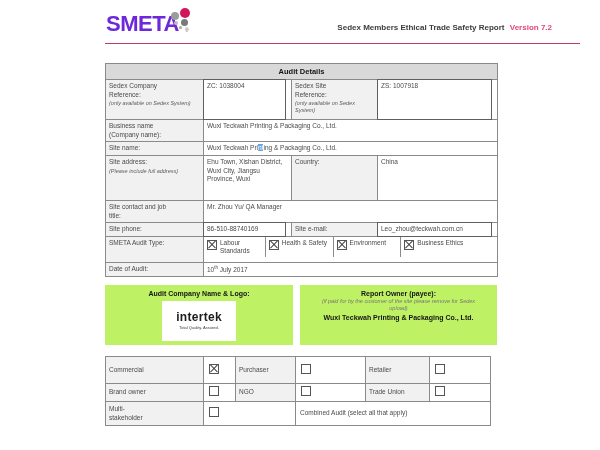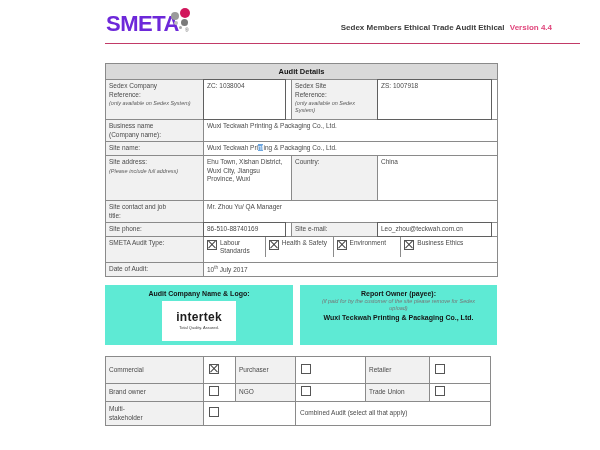--- a/index.html
+++ b/index.html
@@ -41,21 +41,21 @@
   .cb.checked { position:relative; }
   .cb.checked::before, .cb.checked::after { content:""; position:absolute; left:-1px; top:3px; width:10px; height:1px; background:#444; }
   .cb.checked::before { transform:rotate(45deg); }
   .cb.checked::after  { transform:rotate(-45deg); }
   .atype { display:flex; }
   .atype > div { display:flex; gap:3px; padding:2px 3px; border-right:1px solid #8a8a8a; box-sizing:border-box; }
   .atype > div:last-child { border-right:none; }
   .atype .cb { margin-top:1px; }
   sup { font-size:4.5px; vertical-align:super; }
   
-  .graybox { position:absolute; top:285px; height:60px; background:#5eead4; text-align:center; }
+  .graybox { position:absolute; top:285px; height:60px; background:#bef264; text-align:center; }
   .gb-left { left:105px; width:188px; }
   .gb-right { left:300px; width:197px; }
   .gb-title { font-size:7px; font-weight:bold; color:#141414; margin-top:5px; }
   .intertek-box { width:74px; height:40px; background:#ffffff; margin:4px auto 0; text-align:center; }
   .intertek-word { font-size:12px; font-weight:bold; letter-spacing:0.3px; color:#1c1c1c; padding-top:9px; }
   .intertek-tag { font-size:4px; color:#3a3a3a; margin-top:1px; }
   .owner-note { font-style:italic; font-size:5.5px; color:#767676; width:160px; margin:1px auto 0; line-height:1.3; }
   .owner-company { font-size:7px; font-weight:bold; color:#141414; margin-top:2px; }
   
   .conducted { position:absolute; top:356px; left:105px; width:385px; }
@@ -71,22 +71,22 @@
   <span class="dots">
     <span class="dot d1"></span>
     <span class="dot d2"></span>
     <span class="dot d3"></span>
     <span class="dot d4"></span>
     <span class="dot d5"></span>
     <span class="regmark">®</span>
   </span>
 </div>
 <div class="hdr-title">
-  <span class="t">Sedex Members Ethical Trade Audit Ethical</span>
-  <span class="v">Version 4.4</span>
+  <span class="t">Sedex Members Ethical Trade Safety Report</span>
+  <span class="v">Version 7.2</span>
 </div>
 <div class="hdr-line"></div>
 
 <table class="details">
   <colgroup>
       <col style="width:98px">
       <col style="width:88px">
       <col style="width:86px">
       <col style="width:120px">
     </colgroup>

